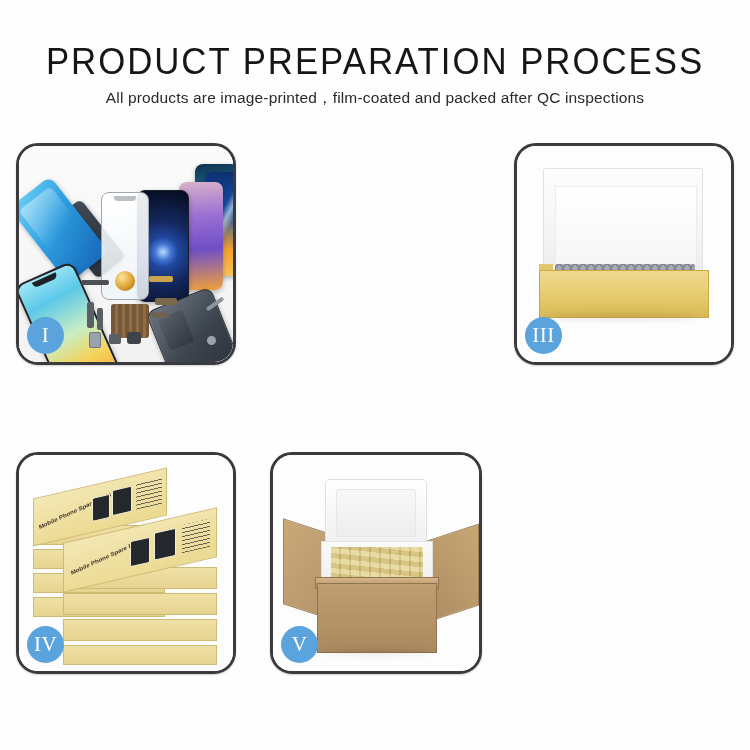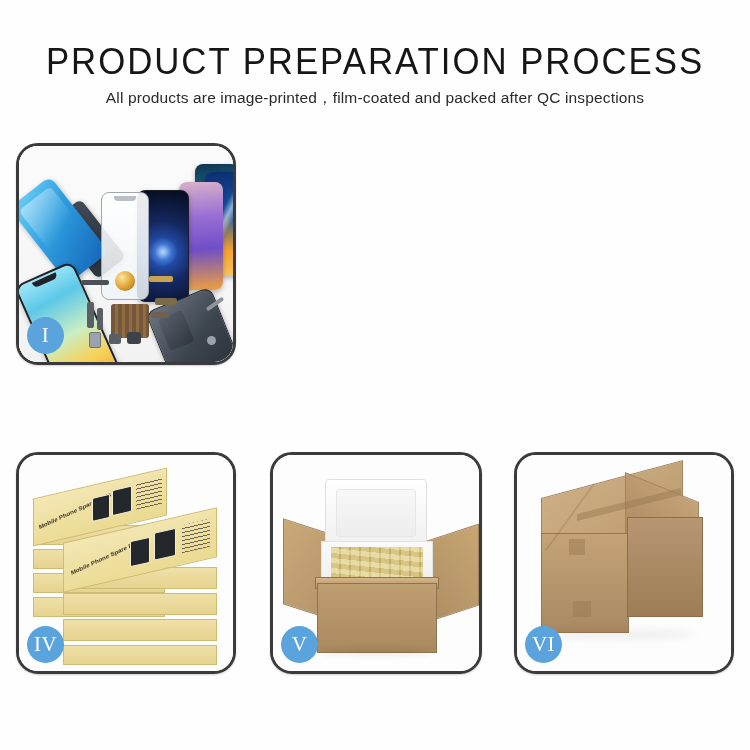--- a/index.html
+++ b/index.html
@@ -270,20 +270,31 @@
         <div class="part" style="left:70px;top:186px;width:10px;height:14px;background:#9aa2ab;border:1px solid #6d757e;"></div>
         <div class="part" style="left:90px;top:188px;width:12px;height:10px;"></div>
         <div class="part" style="left:108px;top:186px;width:14px;height:12px;background:#3e434a;border-radius:3px;"></div>
         <div class="part" style="left:186px;top:156px;width:20px;height:4px;background:#8d949c;transform:rotate(-35deg);"></div>
         <div class="part" style="left:188px;top:190px;width:9px;height:9px;border-radius:50%;background:#9aa2ab;"></div>
       </div>
       <div class="badge" style="left:8px;bottom:8px;">I</div>
     </div>
 
 
+    <div class="panel" style="left:514px;top:143px;width:220px;height:222px;">
+      <div class="stage">
+        <div class="b3-lid"></div>
+        <div class="b3-lidface"></div>
+        <div class="b3-trayleft"></div>
+        <div class="b3-foam"></div>
+        <div class="b3-tray"></div>
+        <div class="b3-shadow"></div>
+      </div>
+      <div class="badge" style="left:8px;bottom:8px;">III</div>
+    </div>
 
     <div class="panel" style="left:16px;top:452px;width:220px;height:222px;">
       <div class="stage">
         <div class="stackwrap">
 
           <div class="ybox" style="left:6px;top:58px;width:130px;height:18px;"></div>
           <div class="ybox" style="left:6px;top:82px;width:130px;height:18px;"></div>
           <div class="ybox" style="left:6px;top:106px;width:130px;height:18px;"></div>
           <div class="ybox" style="left:6px;top:130px;width:130px;height:18px;"></div>
 
@@ -318,29 +329,15 @@
         <div class="v-foamBody"></div>
         <div class="v-content"></div>
         <div class="v-content2"></div>
         <div class="v-rim"></div>
         <div class="v-front"></div>
         <div class="v-shadow"></div>
       </div>
       <div class="badge" style="left:8px;bottom:8px;">V</div>
     </div>
 
-    <div class="panel" style="left:514px;top:452px;width:220px;height:222px;">
-      <div class="stage">
-        <div class="c-top"></div>
-        <div class="c-topR"></div>
-        <div class="c-left"></div>
-        <div class="c-right"></div>
-        <div class="c-seam" style="left:52px;top:26px;width:2px;height:72px;transform:skewY(-15deg) rotate(42deg);opacity:.4;"></div>
-        <div class="c-tape" style="left:60px;top:46px;width:104px;height:7px;transform:skewY(-14deg);"></div>
-        <div class="c-tape" style="left:52px;top:84px;width:16px;height:16px;"></div>
-        <div class="c-tape" style="left:56px;top:146px;width:18px;height:16px;"></div>
-        <div class="c-shadow"></div>
-      </div>
-      <div class="badge" style="left:8px;bottom:8px;">VI</div>
-    </div>
 
   </div>
 </div>
 
 </body></html>

